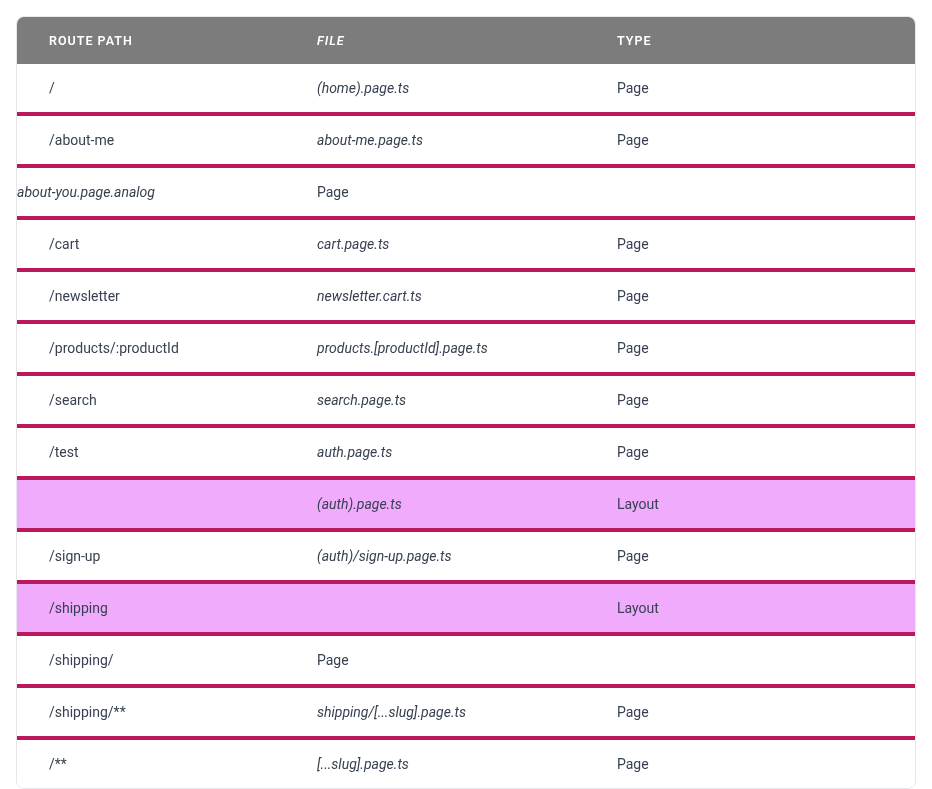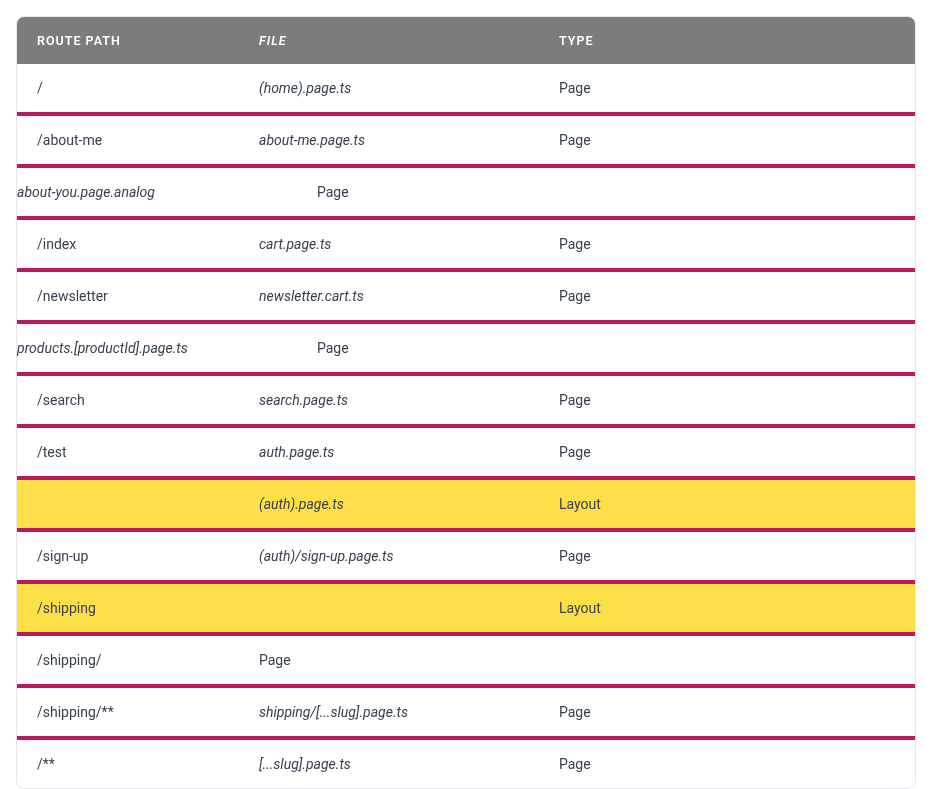--- a/index.html
+++ b/index.html
@@ -22,22 +22,22 @@
       display: flex;
       background: #7c7c7c;
       color: #ffffff;
       font-size: 12.5px;
       font-weight: 600;
       letter-spacing: 0.08em;
       text-transform: uppercase;
       padding: 16px 0;
     }
     .col-route {
-      width: 242px;
-      padding-left: 20px;
+      width: 300px;
+      padding-left: 32px;
       padding-right: 12px;
     }
     .col-file {
       width: 300px;
       padding-left: 0;
       padding-right: 12px;
       font-style: italic;
     }
     .col-type {
       flex: 1;
@@ -49,21 +49,21 @@
       border-top: 4px solid #be185d;
       padding: 16px 0;
       font-size: 14px;
       color: #374151;
       background: #ffffff;
     }
     .table-row:first-of-type {
       border-top: none;
     }
     .table-row.layout-row {
-      background: #fde047;
+      background: #f0abfc;
     }
   </style>
 </head>
 <body>
 
 <div class="table-container">
   <div class="table-header">
     <div class="col-route">ROUTE PATH</div>
     <div class="col-file">FILE</div>
     <div class="col-type">TYPE</div>
@@ -77,30 +77,31 @@
       <div class="table-row">
         <div class="col-route">/about-me</div>
         <div class="col-file">about-me.page.ts</div>
         <div class="col-type">Page</div>
       </div>
       <div class="table-row">
         <div class="col-file">about-you.page.analog</div>
         <div class="col-type">Page</div>
       </div>
       <div class="table-row">
-        <div class="col-route">/index</div>
+        <div class="col-route">/cart</div>
         <div class="col-file">cart.page.ts</div>
         <div class="col-type">Page</div>
       </div>
       <div class="table-row">
         <div class="col-route">/newsletter</div>
         <div class="col-file">newsletter.cart.ts</div>
         <div class="col-type">Page</div>
       </div>
       <div class="table-row">
+        <div class="col-route">/products/:productId</div>
         <div class="col-file">products.[productId].page.ts</div>
         <div class="col-type">Page</div>
       </div>
       <div class="table-row">
         <div class="col-route">/search</div>
         <div class="col-file">search.page.ts</div>
         <div class="col-type">Page</div>
       </div>
       <div class="table-row">
         <div class="col-route">/test</div>

